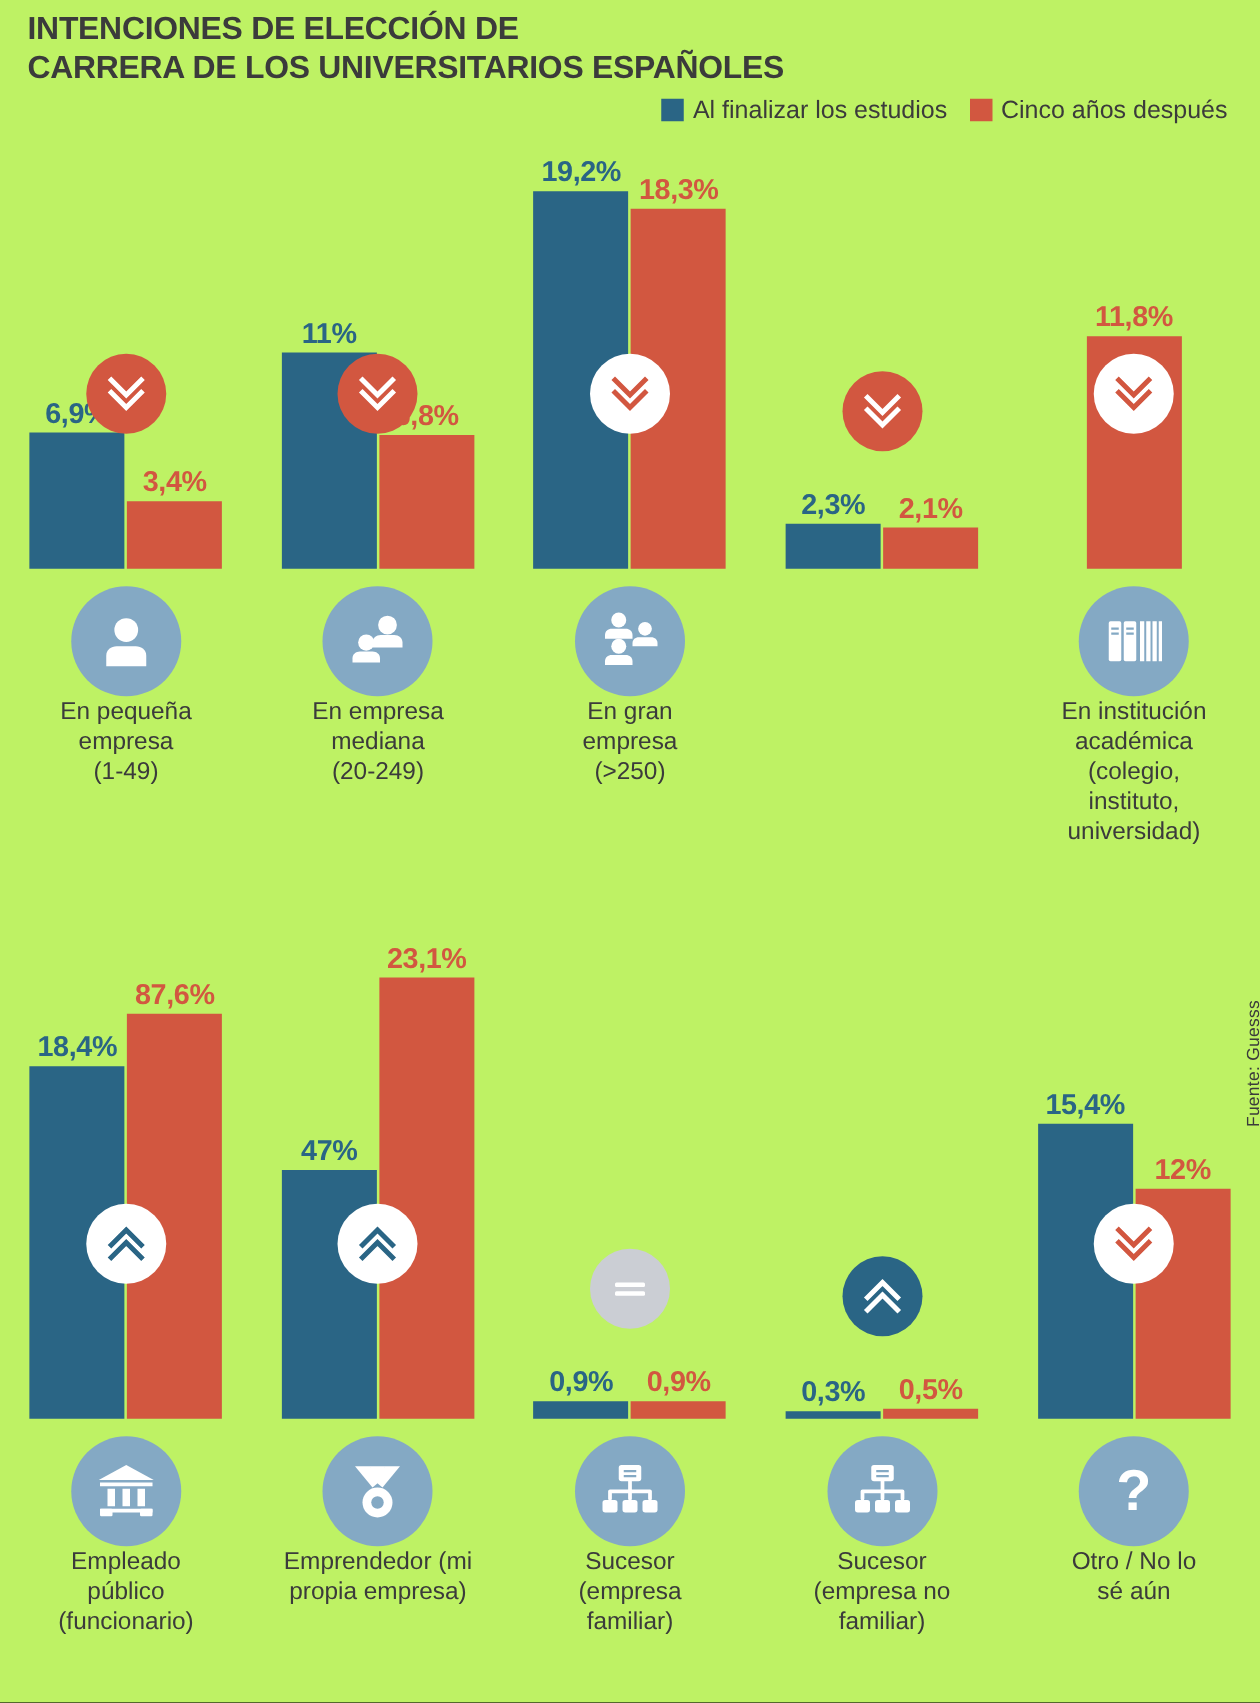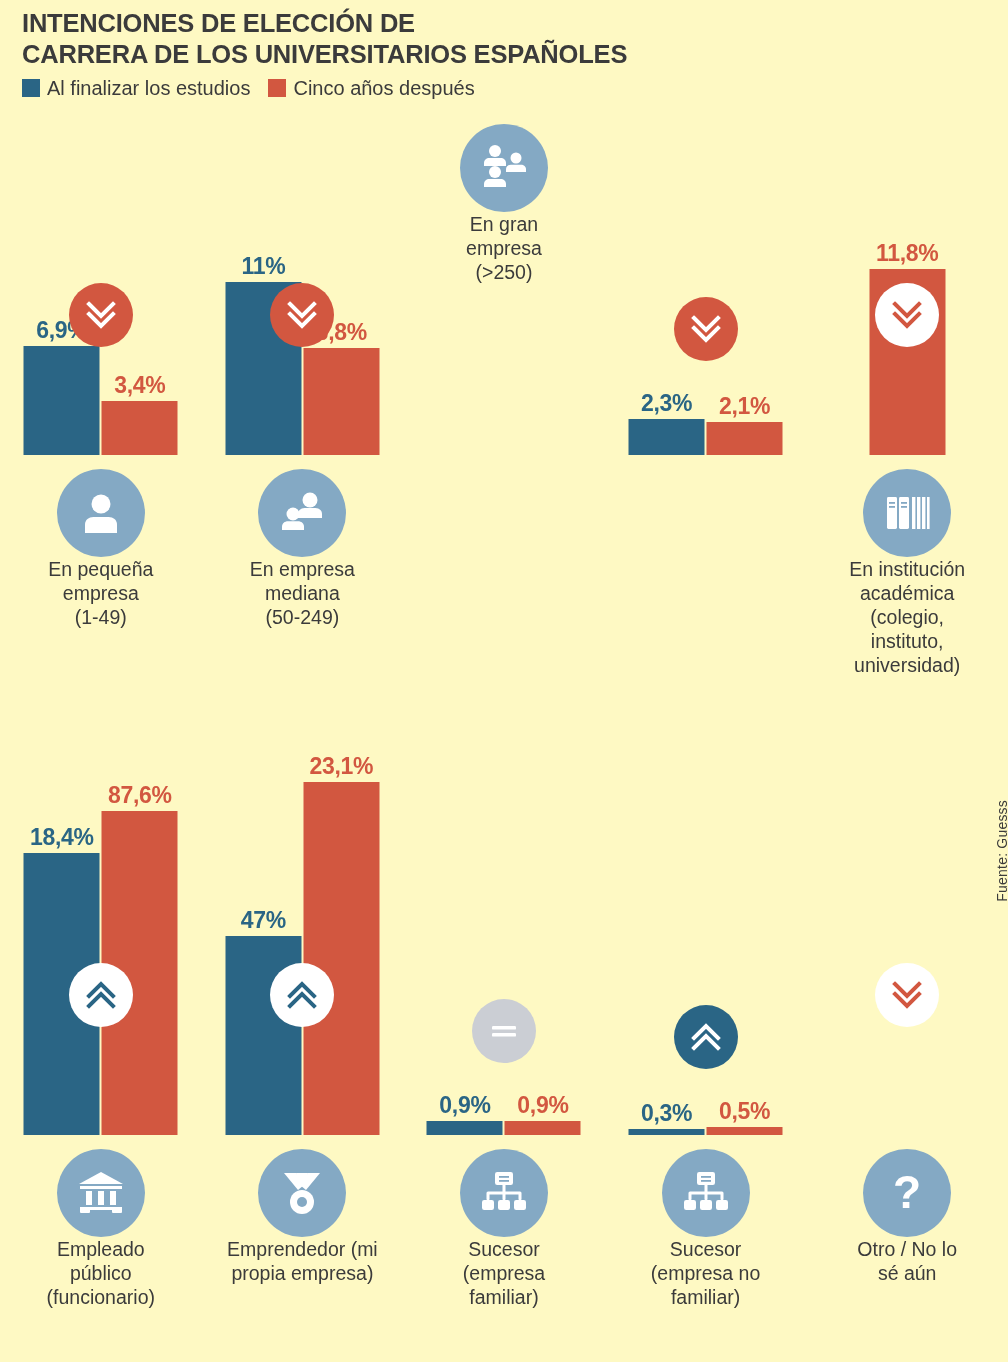--- a/index.html
+++ b/index.html
@@ -9,41 +9,42 @@
     height: 1362px;
     background: #000000;
     font-family: "Liberation Sans", sans-serif;
     overflow: hidden;
   }
 
   .page {
     position: relative;
     width: 1008px;
     height: 1362px;
-    background: #fef9c3;
+    background: #bef264;
   }
 
   
   .header { position: absolute; left: 22px; top: 8px; width: 960px; }
 
   .title {
     font-size: 25.5px;
     font-weight: 700;
     line-height: 31px;
     letter-spacing: -0.2px;
     color: #3b3b3b;
     text-transform: uppercase;
     white-space: pre-line;
   }
 
   .legend {
     display: flex;
     align-items: center;
     gap: 18px;
     margin-top: 8px;
+    justify-content: flex-end;
   }
   .legend-item { display: flex; align-items: center; gap: 7px; }
   .legend-swatch { width: 18px; height: 18px; display: block; }
   .legend-label {
     font-size: 20px;
     color: #3b3b3b;
     line-height: 20px;
     white-space: nowrap;
   }
 
@@ -241,24 +242,44 @@
             <div class="cat-circle">
               <svg viewBox="0 0 52 52">
                 <circle cx="34" cy="13" r="7.5" fill="#ffffff"></circle>
                 <path d="M22 31v-4c0-3.6 3-6 6.6-6h10.8c3.6 0 6.6 2.4 6.6 6v4z" fill="#ffffff"></path>
                 <circle cx="17" cy="27" r="6.5" fill="#ffffff"></circle>
                 <path d="M6 43v-3.4c0-3.2 2.7-5.4 5.9-5.4h10.2c3.2 0 5.9 2.2 5.9 5.4V43z" fill="#ffffff"></path>
               </svg>
             </div>
             <div class="cat-label">En empresa
 mediana
-(50-249)</div>
-          </div>
-        </div>
-        <div class="group">
+(20-249)</div>
+          </div>
+        </div>
+        <div class="group">
+          <div class="plot plot-1">
+            <div class="bar-pair">
+              <div class="bar-col">
+                <span class="bar-value val-blue">19,2%</span>
+                <div class="bar bar-blue" style="height: 302.4px;"></div>
+              </div>
+              <div class="bar-col">
+                <span class="bar-value val-red">18,3%</span>
+                <div class="bar bar-red" style="height: 288.225px;"></div>
+              </div>
+            </div>
+            <div class="badge white" style="bottom: 108px;">
+              <span>
+                <svg viewBox="0 0 40 40" fill="none" stroke="#D25740" stroke-width="4" stroke-linecap="square" stroke-linejoin="miter">
+                  <path d="M8 9 20 21 32 9"></path>
+                  <path d="M8 19 20 31 32 19"></path>
+                </svg>
+              </span>
+            </div>
+          </div>
           <div class="cat">
             <div class="cat-circle">
               <svg viewBox="0 0 52 52">
                 <circle cx="17" cy="9" r="6" fill="#ffffff"></circle>
                 <path d="M6 24v-3c0-3 2.4-5 5.4-5h11.2c3 0 5.4 2 5.4 5v3z" fill="#ffffff"></path>
                 <circle cx="38" cy="16" r="5.5" fill="#ffffff"></circle>
                 <path d="M28 30v-2.7c0-2.8 2.2-4.6 5-4.6h10c2.8 0 5 1.8 5 4.6V30z" fill="#ffffff"></path>
                 <circle cx="17" cy="30" r="6" fill="#ffffff"></circle>
                 <path d="M6 45v-3c0-3 2.4-5 5.4-5h11.2c3 0 5.4 2 5.4 5v3z" fill="#ffffff"></path>
               </svg>
@@ -479,20 +500,30 @@
                 <rect x="36" y="33" width="12" height="10" rx="2.2" fill="#ffffff"></rect>
               </svg>
             </div>
             <div class="cat-label">Sucesor
 (empresa no
 familiar)</div>
           </div>
         </div>
         <div class="group">
           <div class="plot plot-2">
+            <div class="bar-pair">
+              <div class="bar-col">
+                <span class="bar-value val-blue">15,4%</span>
+                <div class="bar bar-blue" style="height: 235.62px;"></div>
+              </div>
+              <div class="bar-col">
+                <span class="bar-value val-red">12%</span>
+                <div class="bar bar-red" style="height: 183.6px;"></div>
+              </div>
+            </div>
             <div class="badge white" style="bottom: 108px;">
               <span>
                 <svg viewBox="0 0 40 40" fill="none" stroke="#D25740" stroke-width="4" stroke-linecap="square" stroke-linejoin="miter">
                   <path d="M8 9 20 21 32 9"></path>
                   <path d="M8 19 20 31 32 19"></path>
                 </svg>
               </span>
             </div>
           </div>
           <div class="cat">

